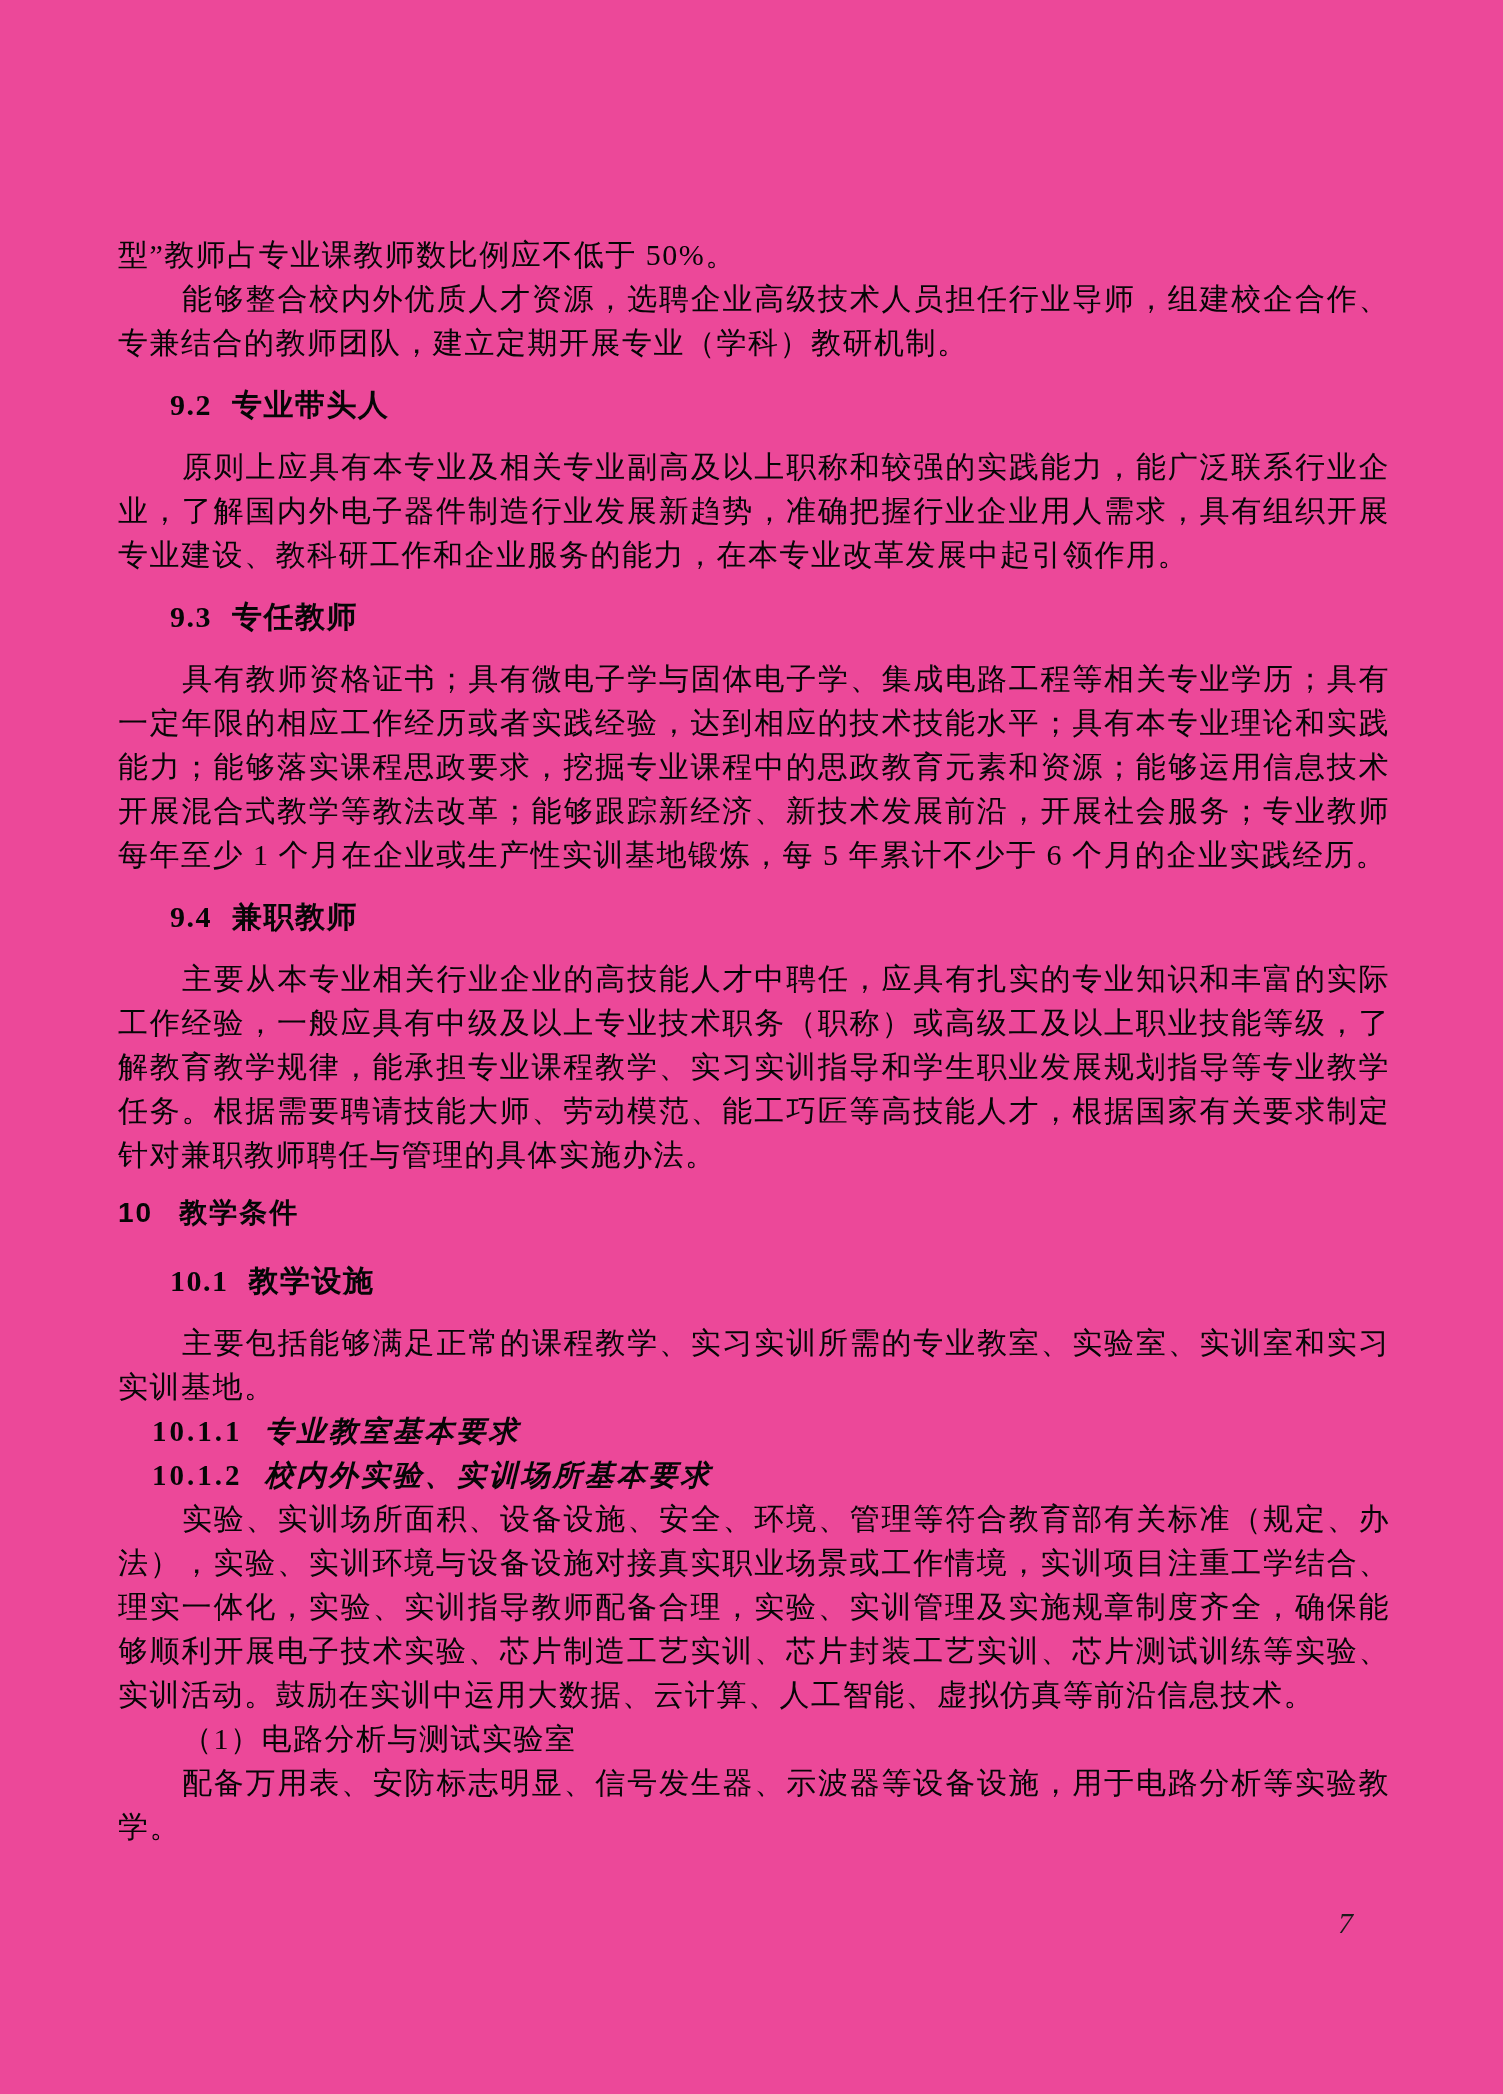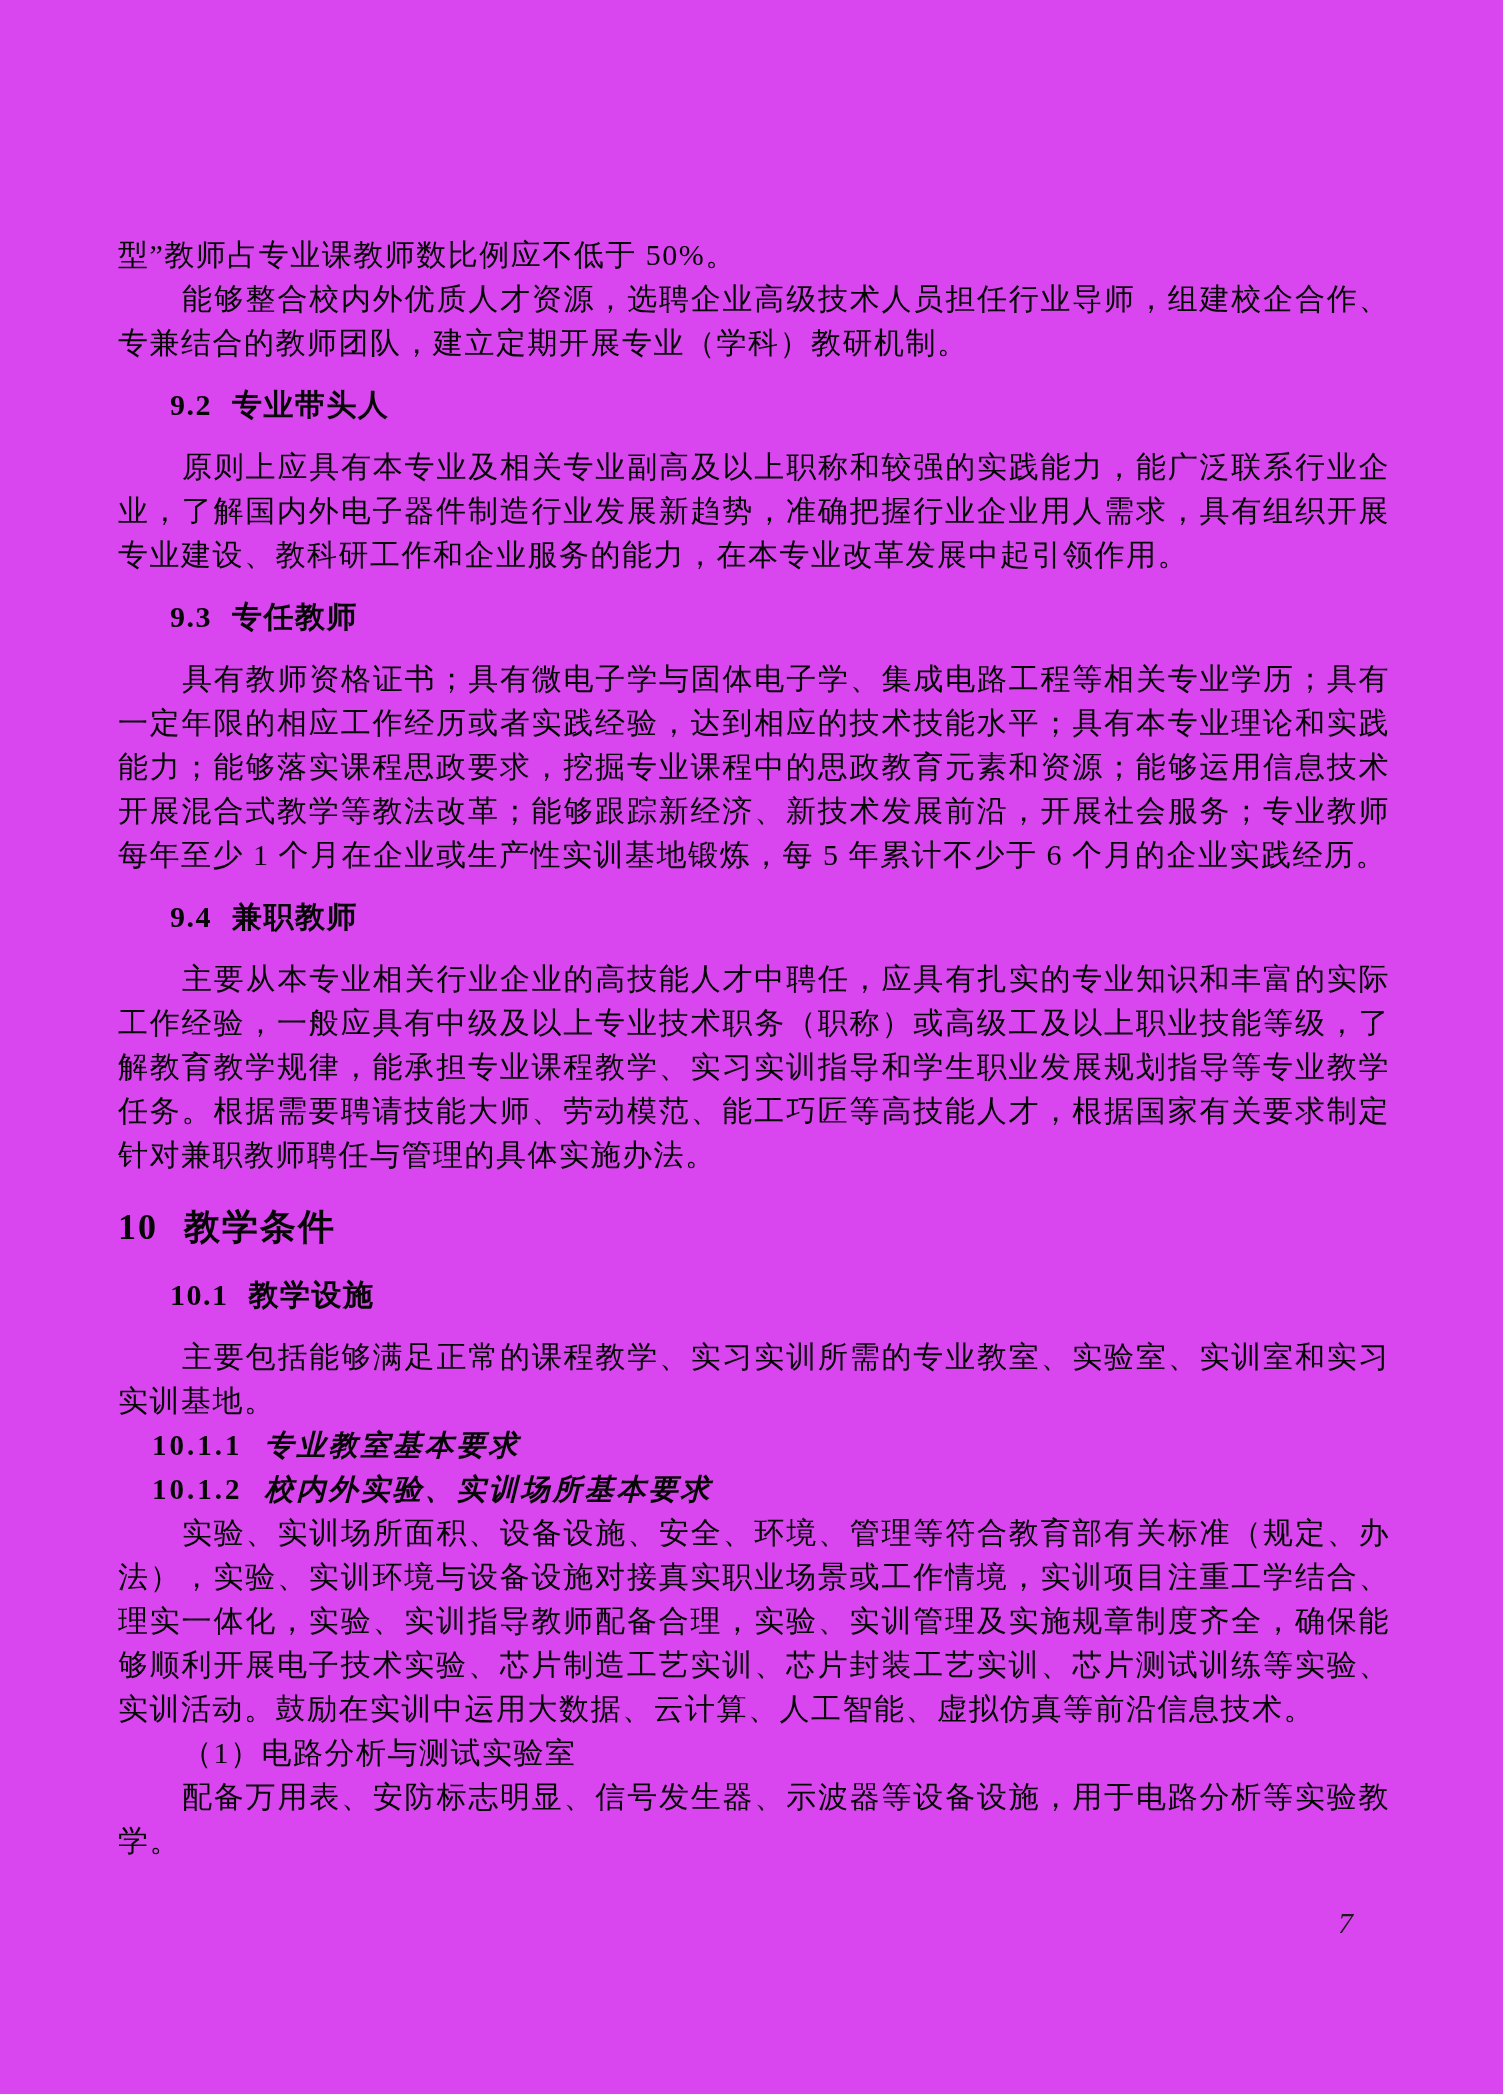--- a/index.html
+++ b/index.html
@@ -1,21 +1,21 @@
 <!DOCTYPE html>
 <html><head>
 <meta charset="utf-8">
 <style>
   html, body { margin: 0; padding: 0; background: #e8e8e8; }
   .page {
     position: relative;
     width: 1503px;
     height: 2094px;
     margin: 0 auto;
-    background: #d946ef;
+    background: #ec4899;
     font-family: "Liberation Serif", serif;
     color: #060606;
     overflow: hidden;
   }
   .content {
     position: absolute;
     left: 118px;
     top: 233px;
     width: 1272px;
     font-size: 30px;
@@ -29,23 +29,23 @@
   h3.sub {
     margin: 18px;
     font-size: 30px;
     line-height: 44px;
     font-weight: bold;
     text-indent: 34px;
     text-align: left;
   }
   h3.sub .hnum { padding-right: 20px; }
   h2.main {
-    margin: 26px 0 22px 0;
-    font-family: Liberation Serif, serif;
-    font-size: 36px;
+    margin: 12px 0 22px 0;
+    font-family: Liberation Sans, sans-serif;
+    font-size: 28px;
     line-height: 48px;
     font-weight: bold;
     text-indent: 0;
     letter-spacing: 2px;
     text-align: left;
   }
   h2.main .hnum { padding-right: 26px; }
   h4.kaiti {
     margin: 0;
     font-size: 29px;

